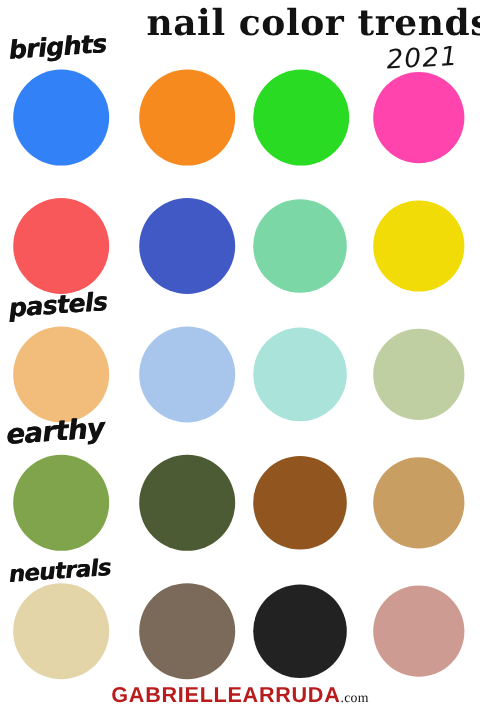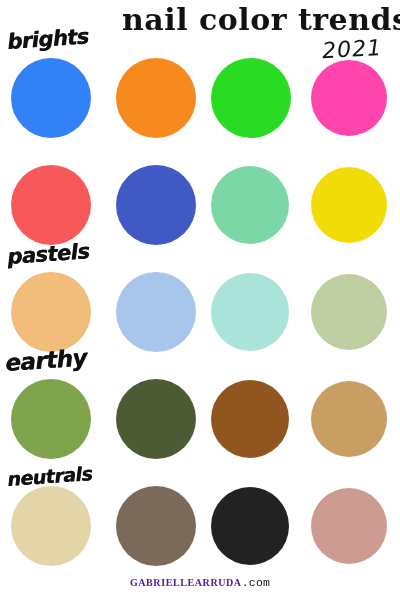--- a/index.html
+++ b/index.html
@@ -99,28 +99,28 @@
 
   
   .footer {
     position: absolute;
     bottom: 10px;
     left: 0;
     width: 400px;
     text-align: center;
   }
   .footer-brand {
-    font-family: Liberation Serif, serif;
+    font-family: Liberation Sans, sans-serif;
     font-weight: 700;
-    font-size: 10px;
+    font-size: 18px;
     letter-spacing: 0.6px;
-    color: #4c1d95;
+    color: #b91c1c;
   }
   .footer-tld {
-    font-family: Liberation Mono, monospace;
+    font-family: Liberation Serif, serif;
     font-weight: 400;
     font-size: 11.5px;
     letter-spacing: 0.2px;
     color: #151515;
   }
 </style>
 </head>
 <body>
 
 <div id="poster">

